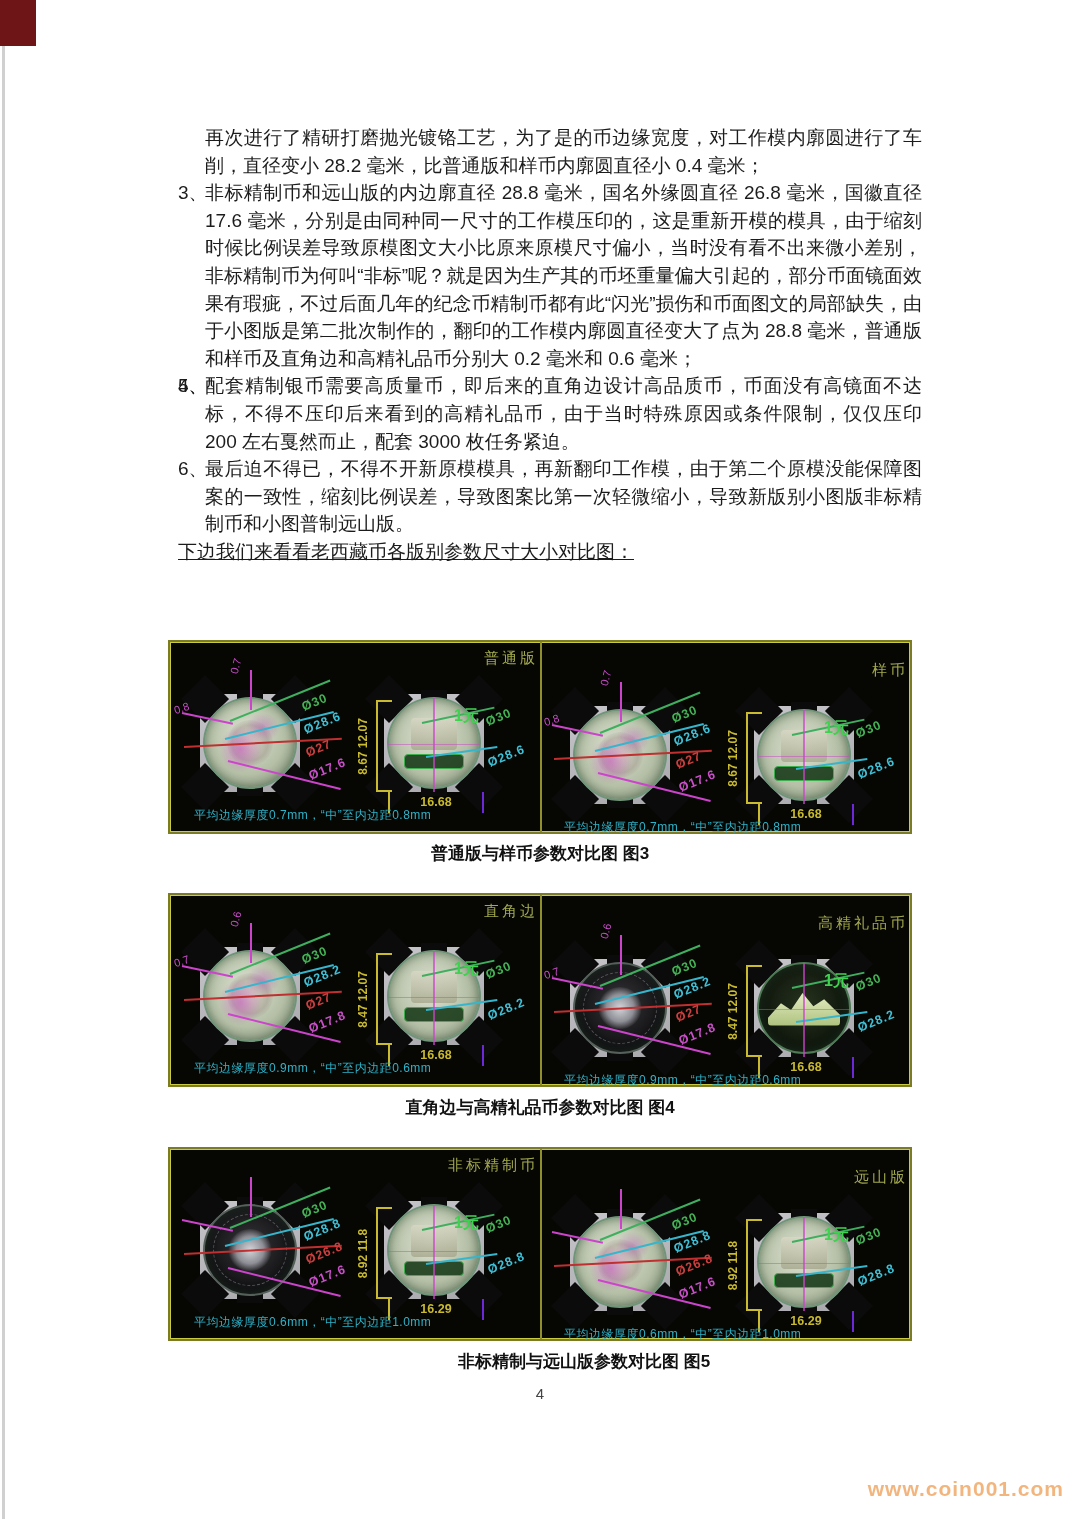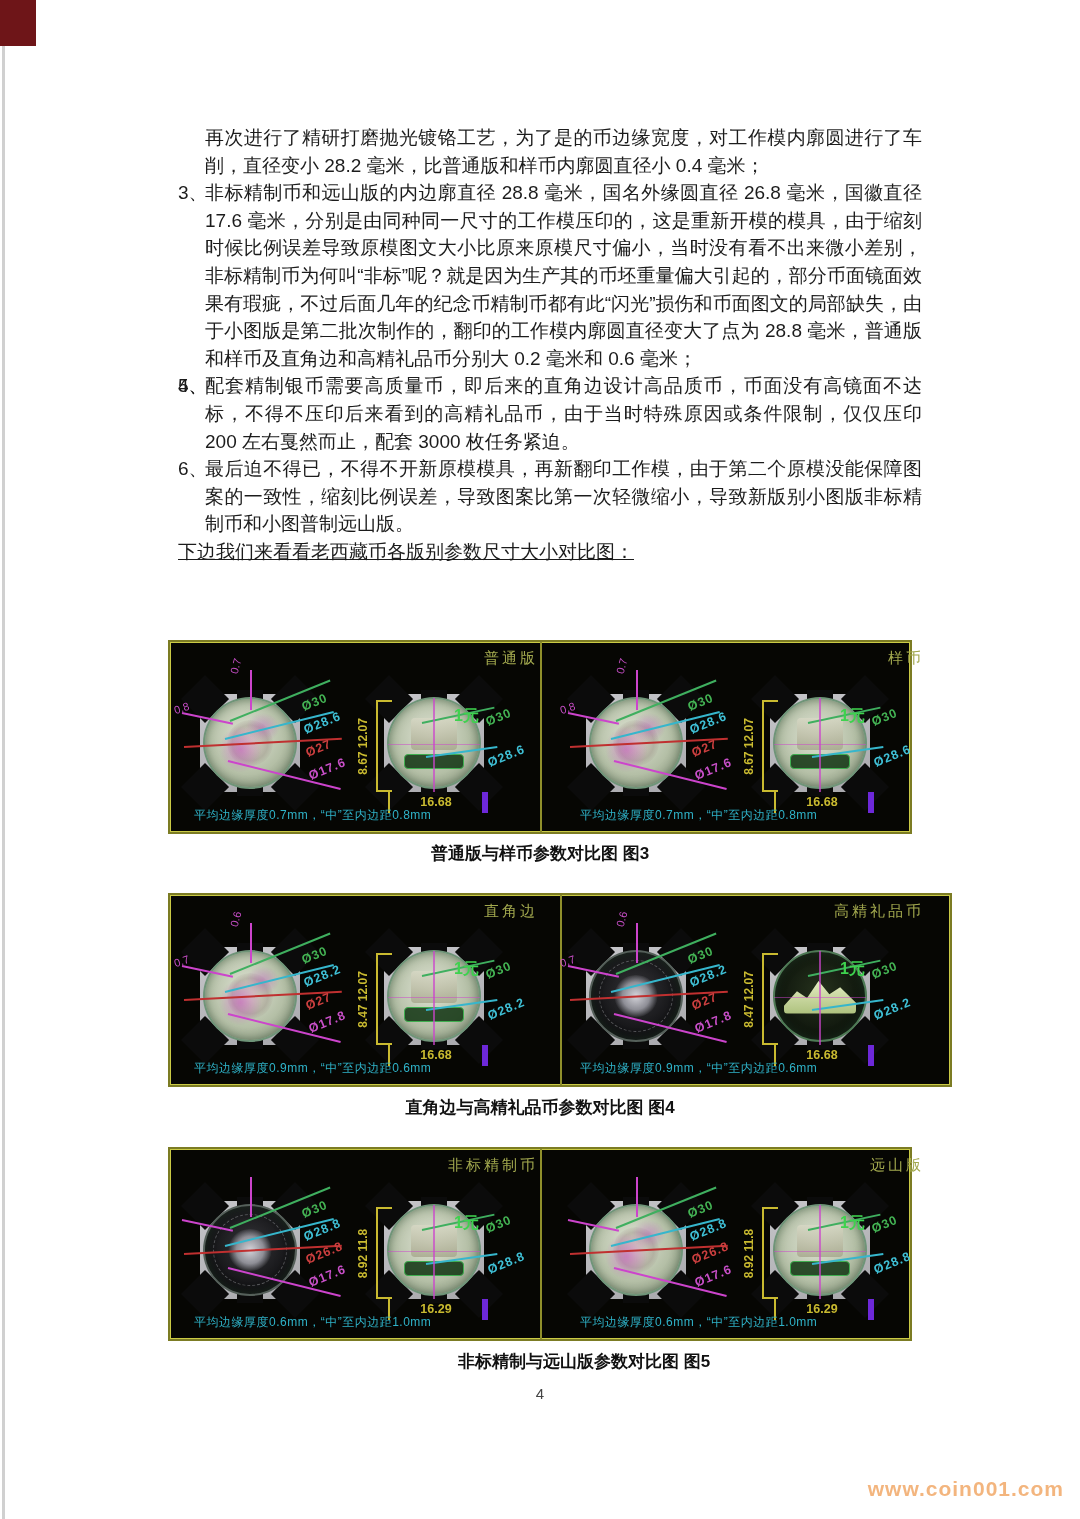--- a/index.html
+++ b/index.html
@@ -11,23 +11,23 @@
   
   #bodytext{position:absolute;left:170px;top:124px;width:744px;font-size:19px;line-height:27.6px;
             text-align:justify;text-justify:inter-ideograph;margin-left:8px;}
   .li{position:relative;padding-left:27px;}
   .li .num{position:absolute;left:0;top:0;}
   .intro{padding-left:0;text-decoration:underline;}
   
   .fig{position:absolute;left:168px;width:740px;height:190px;background:#060603;
        border:2px solid #7c7c24;box-shadow:inset 0 0 0 1px #caca45;}
   .divider{position:absolute;left:50%;top:0;bottom:0;width:2px;background:#8f8f2b;}
-  #fig0{top:640px;} #fig1{top:893px;padding-left:40px;} #fig2{top:1147px;}
+  #fig0{top:640px;} #fig1{top:893px;} #fig2{top:1147px;}
   .panel{position:absolute;top:0;bottom:0;width:368px;}
-  .p0{left:0;} .p1{left:386px;}
+  .p0{left:0;} .p1{left:370px;margin-top:12px;}
   .ptitle{position:absolute;top:7px;left:0;width:100%;text-align:right;color:#a2a84e;
           font-size:15px;letter-spacing:3px;}
   .slab{position:absolute;width:100px;height:98px;background:linear-gradient(160deg,#c6c6ca,#a8a8ac);
         border-radius:6px;}
   .obv{left:30px;top:52px;}
   .rev{left:214px;top:52px;}
   .pr{position:absolute;background:#0b0b0b;}
   .pr.tl{left:-12px;top:-12px;width:34px;height:34px;transform:rotate(45deg);}
   .pr.tr{right:-12px;top:-12px;width:34px;height:34px;transform:rotate(45deg);}
   .pr.bl{left:-12px;bottom:-12px;width:34px;height:34px;transform:rotate(45deg);}
@@ -78,21 +78,21 @@
   .g2{left:256px;top:114px;width:72px;transform:rotate(-8deg);}
   .ax-v{left:263px;top:56px;width:2px;height:94px;opacity:.7;}
   .ax-h{left:218px;top:102px;width:92px;height:1px;opacity:.5;}
   
   .vline{position:absolute;left:206px;top:58px;width:2px;height:92px;background:#c9ba30;}
   .vline::before,.vline::after{content:'';position:absolute;left:0;width:16px;height:2px;background:#c9ba30;}
   .vline::before{top:0;} .vline::after{bottom:0;}
   .vtext{position:absolute;left:146px;top:98px;width:92px;height:13px;text-align:center;
          font-size:12px;font-weight:bold;transform:rotate(-90deg);white-space:nowrap;}
   .hbox{position:absolute;left:218px;top:150px;width:92px;height:21px;
-        border-left:2px solid #c9ba30;border-right:6px solid #6d28d9;text-align:center;}
+        border-left:2px solid #c9ba30;border-right:2px solid #6d28d9;text-align:center;}
   .htext{font-size:12.5px;font-weight:bold;line-height:20px;}
   .denom{position:absolute;left:284px;top:64px;font-size:16px;font-weight:bold;color:#3ed24e;}
   .note{position:absolute;left:24px;top:165px;font-size:12px;letter-spacing:.5px;color:#2fb3c9;white-space:nowrap;}
   
   .caption{position:absolute;left:0;width:1080px;text-align:center;font-size:17px;font-weight:bold;color:#111;}
   #cap0{top:842px;} #cap1{top:1096px;} #cap2{top:1350px;margin-left:44px;}
   #pagenum{position:absolute;left:0;top:1385px;width:1080px;text-align:center;font-size:15px;color:#444;}
   #watermark{position:absolute;right:16px;top:1477px;font-size:21px;font-weight:bold;color:#f3b57e;letter-spacing:1px;}
 </style>
 </head>

